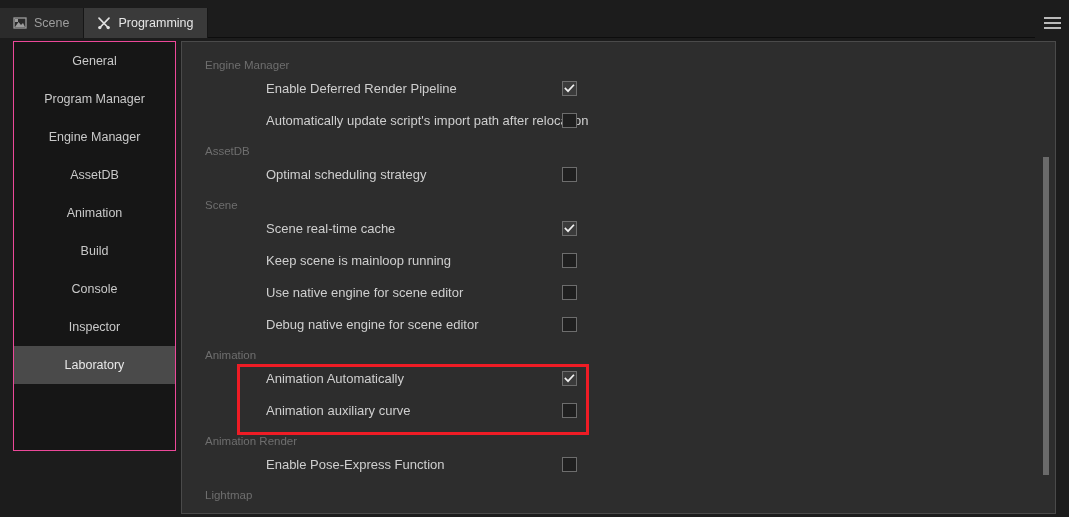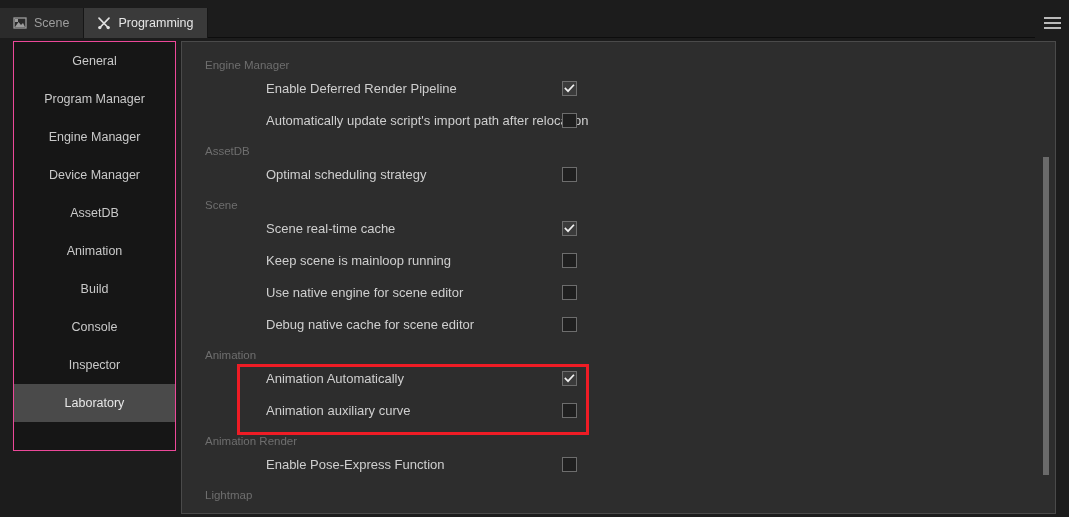--- a/index.html
+++ b/index.html
@@ -185,23 +185,20 @@
       <div class="side-item">
         <span>General</span>
       </div>
       <div class="side-item">
         <span>Program Manager</span>
       </div>
       <div class="side-item">
         <span>Engine Manager</span>
       </div>
       <div class="side-item">
-        <span>Device Manager</span>
-      </div>
-      <div class="side-item">
         <span>AssetDB</span>
       </div>
       <div class="side-item">
         <span>Animation</span>
       </div>
       <div class="side-item">
         <span>Build</span>
       </div>
       <div class="side-item">
         <span>Console</span>
@@ -258,21 +255,21 @@
           </div>
         </div>
         <div class="rowwrap">
           <div class="opt-row">
             <span class="opt-label">Use native engine for scene editor</span>
             <div class="cbx"></div>
           </div>
         </div>
         <div class="rowwrap">
           <div class="opt-row">
-            <span class="opt-label">Debug native cache for scene editor</span>
+            <span class="opt-label">Debug native engine for scene editor</span>
             <div class="cbx"></div>
           </div>
         </div>
         <div class="section-head">Animation</div>
         <div class="rowwrap">
           <div class="opt-row">
             <span class="opt-label">Animation Automatically</span>
             <div class="cbx on">
               <svg viewBox="0 0 12 12" width="11" height="11">
                 <path d="M1.6 6 L4.4 8.9 L10.2 2.6" fill="none" stroke="#f0f0f0" stroke-width="1.9" stroke-linecap="square"></path>

